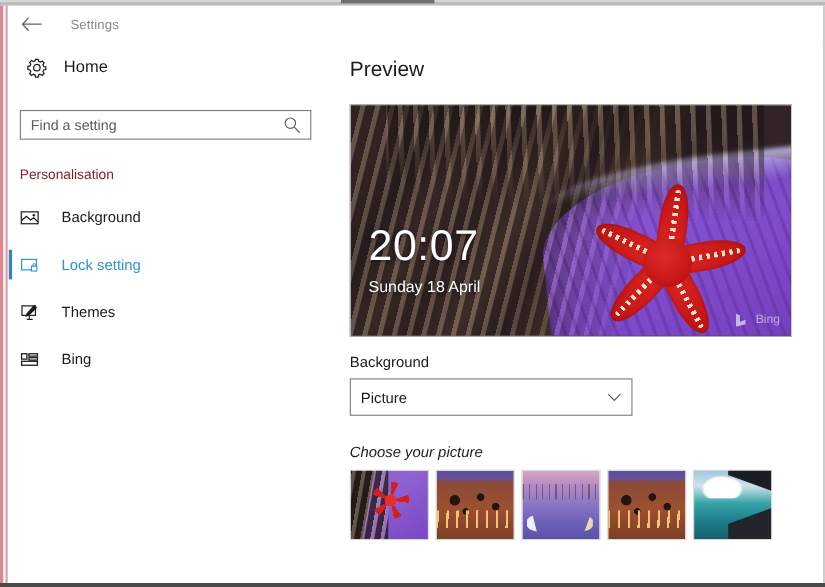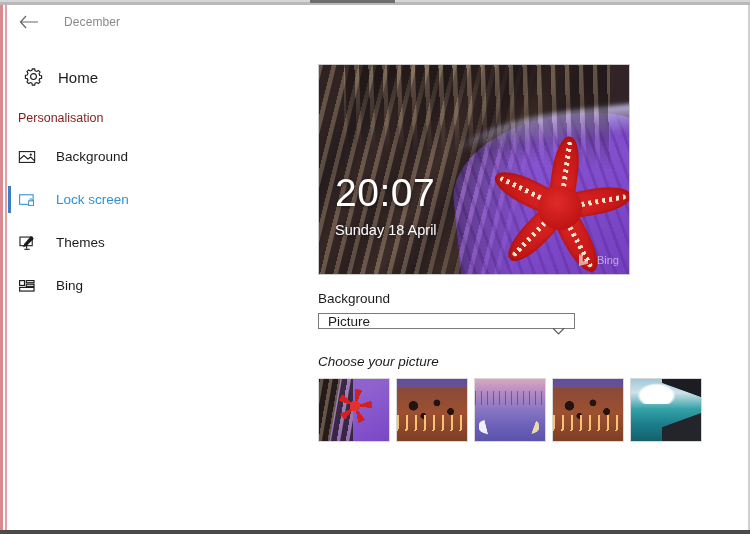--- a/index.html
+++ b/index.html
@@ -65,21 +65,21 @@
     font-size: 12px; color: #8a8a8a; margin-left: 14px;
     letter-spacing: 0.1px;
   }
 
   
   .sidebar {
     position: absolute; left: 8px; top: 44px; width: 296px; height: 482px;
     background: #ffffff;
   }
   .home-row {
-    display: flex; align-items: flex-end;
+    display: flex; align-items: flex-start;
     height: 34px; margin: 8px 0 0 10px;
   }
   .home-icon { width: 30px; display:flex; align-items:center; justify-content:center; color:#1b1b1b;}
   .home-label { font-size: 15px; color: #1b1b1b; margin-left: 10px; }
 
   .searchbox {
     position: relative;
     margin: 14px 0 0 10px;
     width: 265px; height: 27px;
     border: 1px solid #7a7a7a;
@@ -131,21 +131,21 @@
   }
   .preview-heading {
     font-size: 19px; color: #1b1b1b; font-weight: normal;
     margin: 9px 0 0 8px;
   }
 
   
   .preview-frame {
     position: relative;
     margin: 20px 0 0 8px;
-    width: 312px; height: 211px;
+    width: 402px; height: 211px;
     border: 1px solid #cccccc;
     overflow: hidden;
     background: #2a1f28;
   }
   .lock-img {
     position: absolute; inset: 0;
     background:
       radial-gradient(ellipse 60% 48% at 78% 72%, rgba(150,95,210,0.0) 0%, rgba(150,95,210,0.0) 100%),
       linear-gradient(118deg,
         #3a2b2c 0%, #42302e 8%, #2b2022 16%, #4a3733 24%,
@@ -243,21 +243,21 @@
   }
 
   
   .field-label {
     font-size: 13.5px; color: #1b1b1b;
     margin: 16px 0 0 8px;
   }
   .dropdown {
     position: relative;
     margin: 7px 0 0 8px;
-    width: 257px; height: 16px;
+    width: 257px; height: 34px;
     border: 1px solid #7a7a7a;
     background: #ffffff;
     display: flex; align-items: center;
     cursor: default;
   }
   .dropdown .dd-value {
     font-size: 13.5px; color: #1b1b1b; padding-left: 9px;
   }
   .dd-chevron {
     position: absolute; right: 9px; top: 8px; color: #5b5b5b;
@@ -373,35 +373,44 @@
   <div class="edge-left-red2"></div>
   <div class="edge-right"></div>
   <div class="edge-bottom"></div>
 
   <div class="titlebar">
     <div class="back-btn">
       <svg width="20" height="16" viewBox="0 0 20 16">
         <path d="M7 2 L1.5 8 L7 14 M1.8 8 L19 8" fill="none" stroke="currentColor" stroke-width="1.2"></path>
       </svg>
     </div>
-    <div class="title-text">December</div>
+    <div class="title-text">Settings</div>
   </div>
 
   <div class="sidebar">
 
     <div class="home-row">
       <span class="home-icon">
         <svg width="19" height="19" viewBox="0 0 22 22">
           <path fill="none" stroke="currentColor" stroke-width="1.3" d="M11 7.6a3.4 3.4 0 1 0 0 6.8 3.4 3.4 0 0 0 0-6.8z"></path>
           <path fill="none" stroke="currentColor" stroke-width="1.3" d="M9.6 2.2h2.8l.4 2.2 1.9.8 1.9-1.2 2 2-1.2 1.9.8 1.9 2.2.4v2.8l-2.2.4-.8 1.9 1.2 1.9-2 2-1.9-1.2-1.9.8-.4 2.2H9.6l-.4-2.2-1.9-.8-1.9 1.2-2-2 1.2-1.9-.8-1.9-2.2-.4V9.6l2.2-.4.8-1.9L3.4 5.4l2-2L7.3 4.6l1.9-.8z"></path>
         </svg>
       </span>
       <span class="home-label">Home</span>
     </div>
 
+    <div class="searchbox">
+      <input type="text" placeholder="Find a setting" style="">
+      <span class="search-icon">
+        <svg width="17" height="17" viewBox="0 0 18 18">
+          <circle cx="7.4" cy="7.4" r="5" fill="none" stroke="currentColor" stroke-width="1.1"></circle>
+          <path d="M11.2 11.2 L16.4 16.6" stroke="currentColor" stroke-width="1.1" fill="none"></path>
+        </svg>
+      </span>
+    </div>
 
     <div class="section-label">Personalisation</div>
 
     <div class="navlist">
 
       <div class="nav-item">
         <span class="nav-icon">
           <svg width="18" height="18" viewBox="0 0 20 20">
             <rect x="1.5" y="4" width="17" height="12" fill="none" stroke="currentColor" stroke-width="1.2"></rect>
             <path d="M1.5 13 L6.6 8.4 L11 12.2 L14 10 L18.5 14.2" fill="none" stroke="currentColor" stroke-width="1.2"></path>
@@ -413,21 +422,21 @@
 
 
       <div class="nav-item selected">
         <span class="nav-icon">
           <svg width="18" height="18" viewBox="0 0 20 20">
             <rect x="1.8" y="4.2" width="15" height="10.6" fill="none" stroke="currentColor" stroke-width="1.2"></rect>
             <rect x="11.8" y="11" width="5.4" height="5" fill="#ffffff" stroke="currentColor" stroke-width="1.1"></rect>
             <path d="M13.3 11 v-1.3a1.2 1.2 0 0 1 2.4 0V11" fill="none" stroke="currentColor" stroke-width="1"></path>
           </svg>
         </span>
-        <span class="nav-label">Lock screen</span>
+        <span class="nav-label">Lock setting</span>
       </div>
 
       <div class="nav-item">
         <span class="nav-icon">
           <svg width="18" height="18" viewBox="0 0 20 20">
             <rect x="2.2" y="3.4" width="13.6" height="9.6" fill="none" stroke="currentColor" stroke-width="1.2"></rect>
             <path d="M7 17 h6" stroke="currentColor" stroke-width="1.2" fill="none"></path>
             <path d="M9.6 13 v3.4" stroke="currentColor" stroke-width="1.2" fill="none"></path>
             <path d="M14.4 2.2 L17.6 5.2 L9.4 13.2 L5.6 14.6 L7 10.8 Z" fill="currentColor"></path>
           </svg>
@@ -446,20 +455,21 @@
         </span>
         <span class="nav-label">Bing</span>
       </div>
 
 
     </div>
   </div>
 
   <div class="content">
 
+    <div class="preview-heading">Preview</div>
 
     <div class="preview-frame">
       <div class="lock-img"></div>
       <div class="anem-purple"></div>
       <div class="anem-rim"></div>
       <div class="tentacles"></div>
       <div class="tentacles2"></div>
 
       <div class="starfish">
         <div class="star-arm" style="transform:rotate(0deg)"></div>

